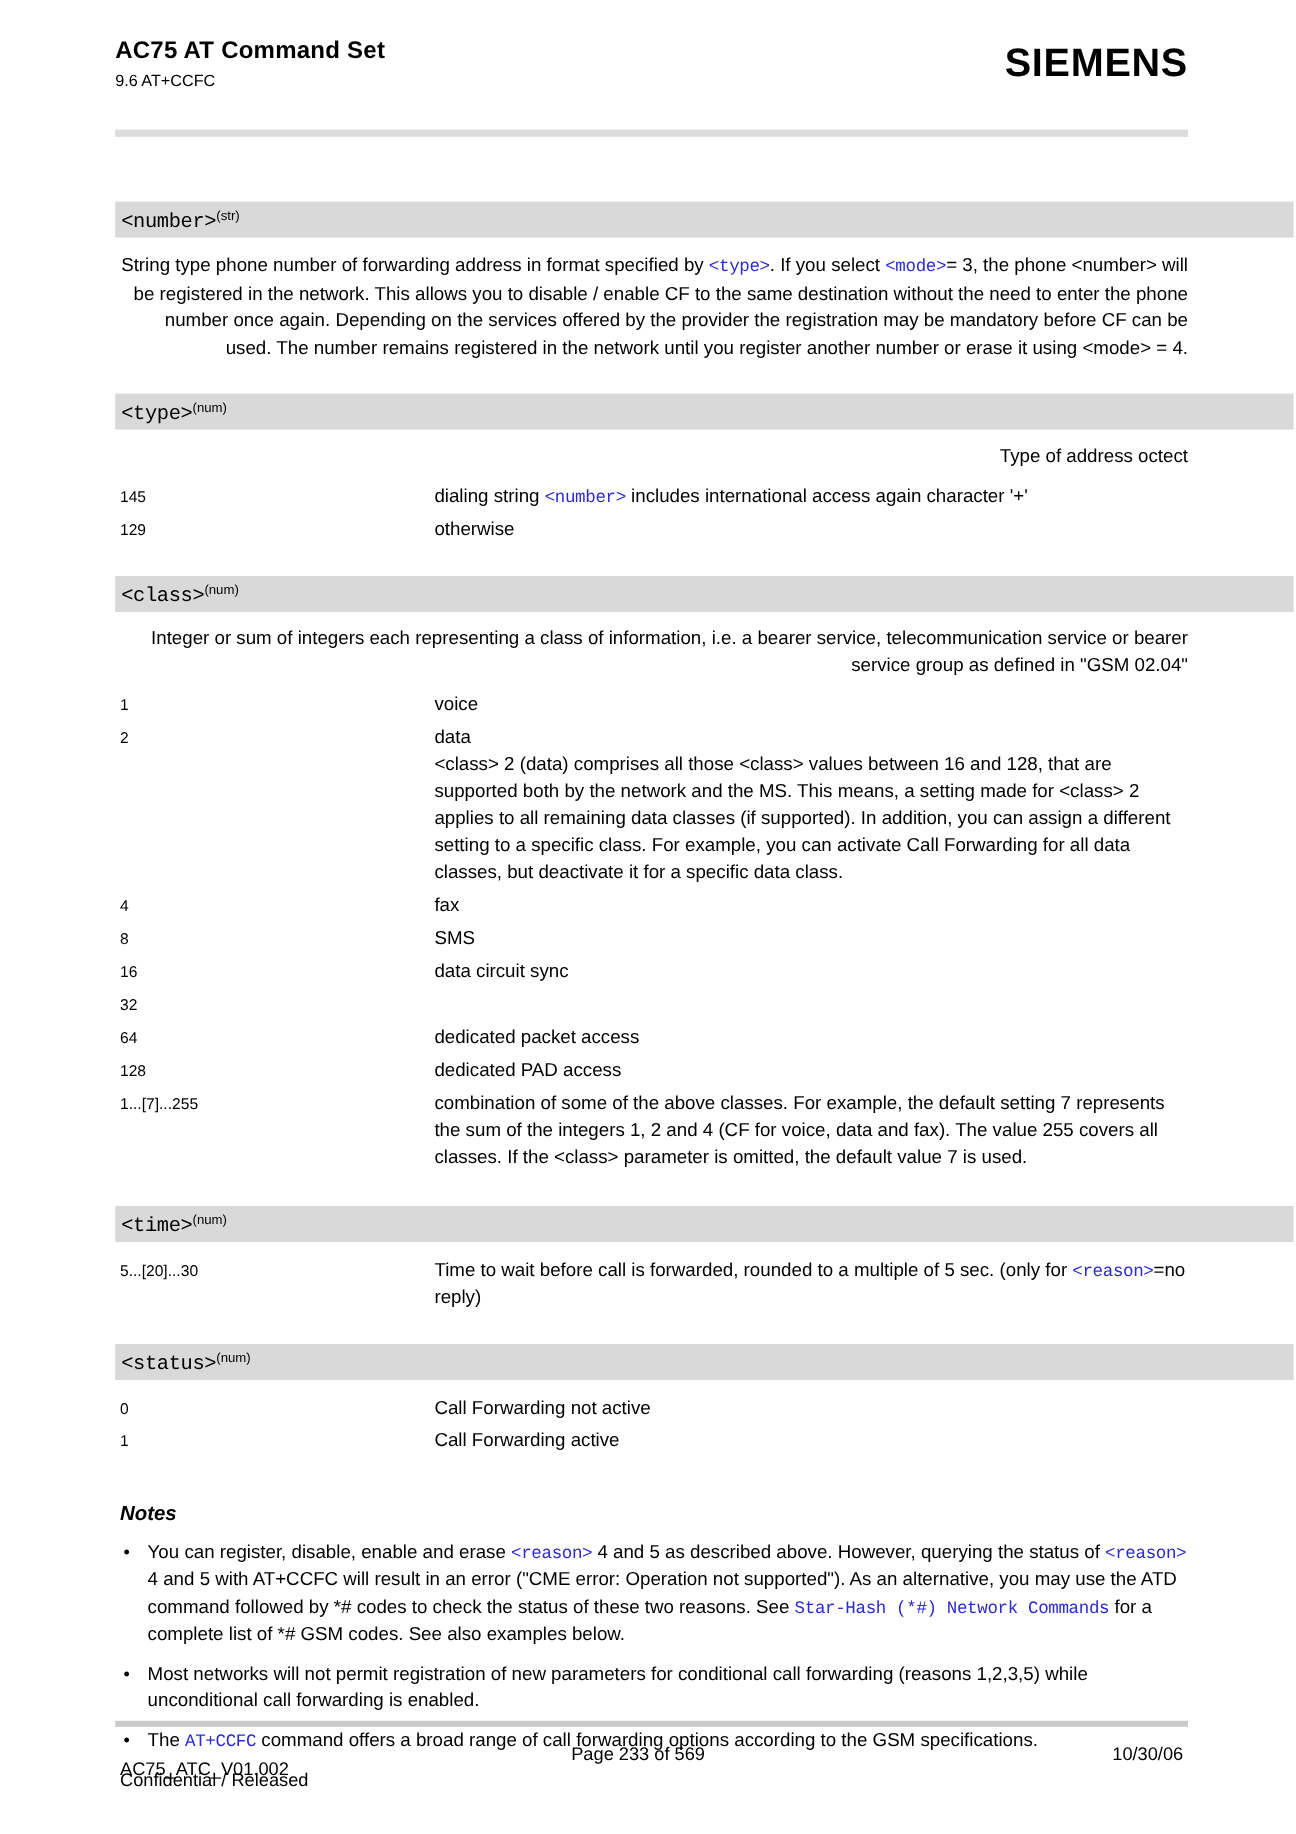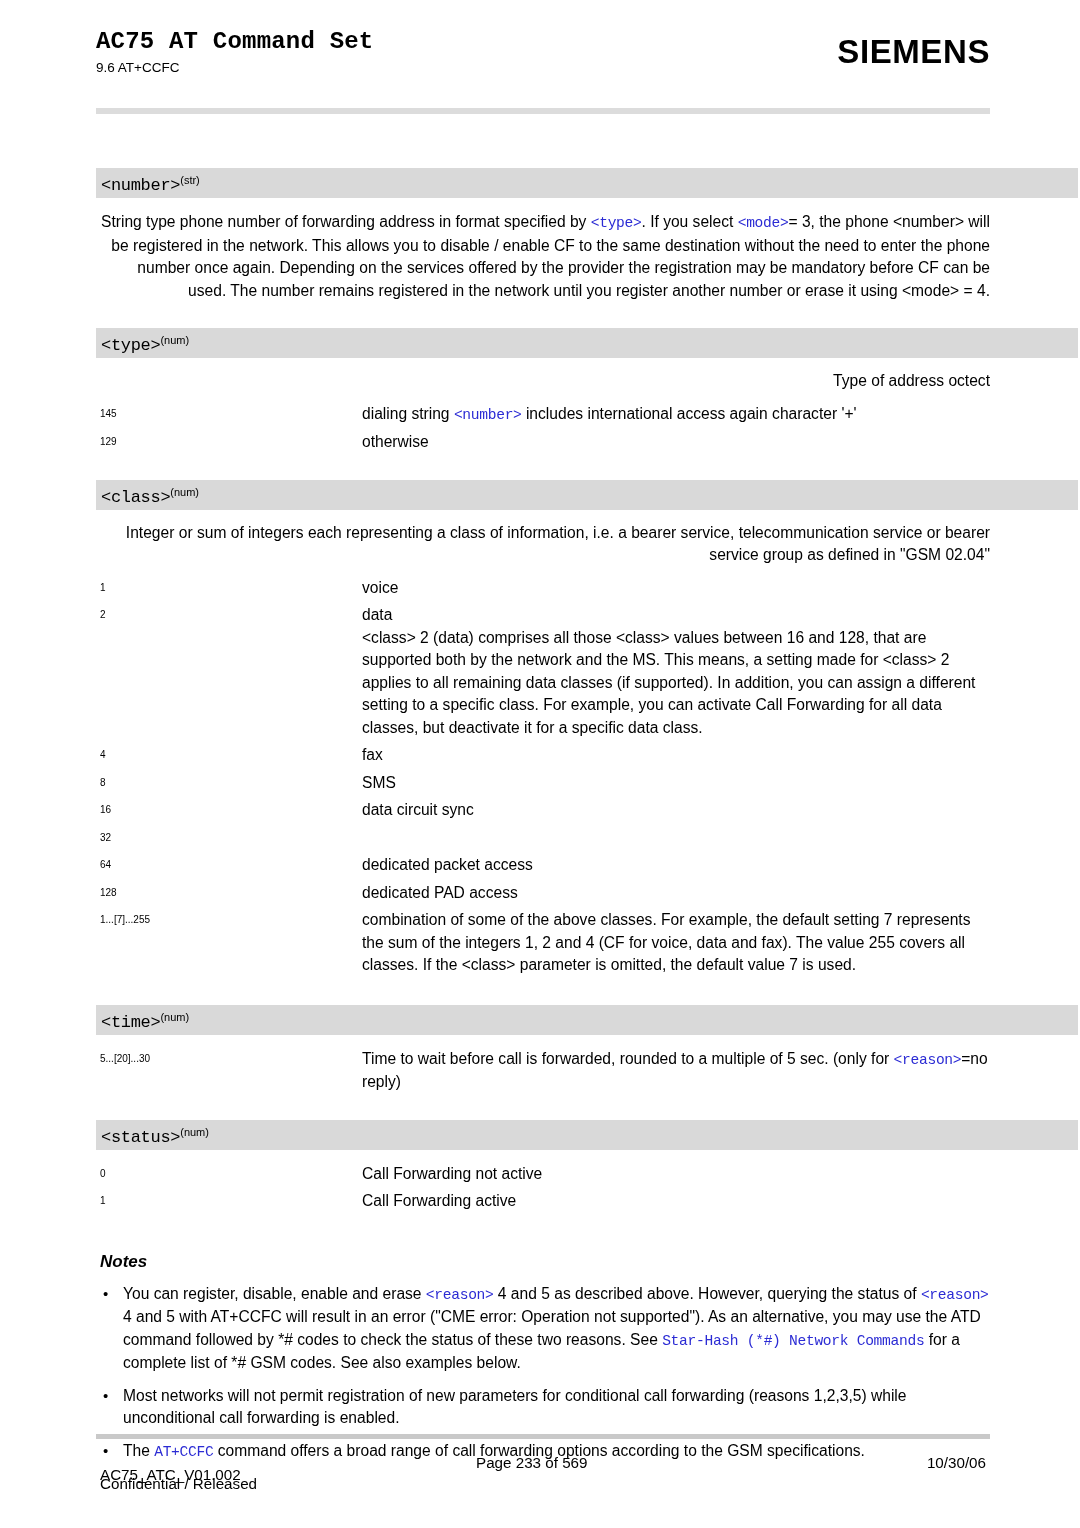--- a/index.html
+++ b/index.html
@@ -25,26 +25,25 @@
 
   
   .header {
     position: absolute;
     left: 96px;
     top: 30px;
     width: 894px;
     height: 62px;
   }
   .hdr-title {
-    font-size: 24px;
+    font-size: 20px;
     font-weight: bold;
     letter-spacing: 0.2px;
     line-height: 24px;
     white-space: nowrap;
-    font-family: Liberation Mono, monospace;
   }
   .hdr-sub {
     font-size: 13.5px;
     font-weight: normal;
     line-height: 20px;
     margin-top: 4px;
     white-space: nowrap;
   }
   .brand {
     position: absolute;
@@ -114,21 +113,21 @@
   .rows { margin: 10px 0 0 0; }
   .row {
     display: flex;
     align-items: flex-start;
     margin-bottom: 5px;
   }
   .row .key {
     margin-left: 100px;
     width: 262px;
     flex: 0 0 262px;
-    font-size: 10px;
+    font-size: 13px;
     line-height: 22.5px;
     white-space: nowrap;
   }
   .row .val {
     width: 628px;
     flex: 0 0 628px;
     font-size: 15.6px;
     line-height: 22.5px;
   }
   .val .sub {

